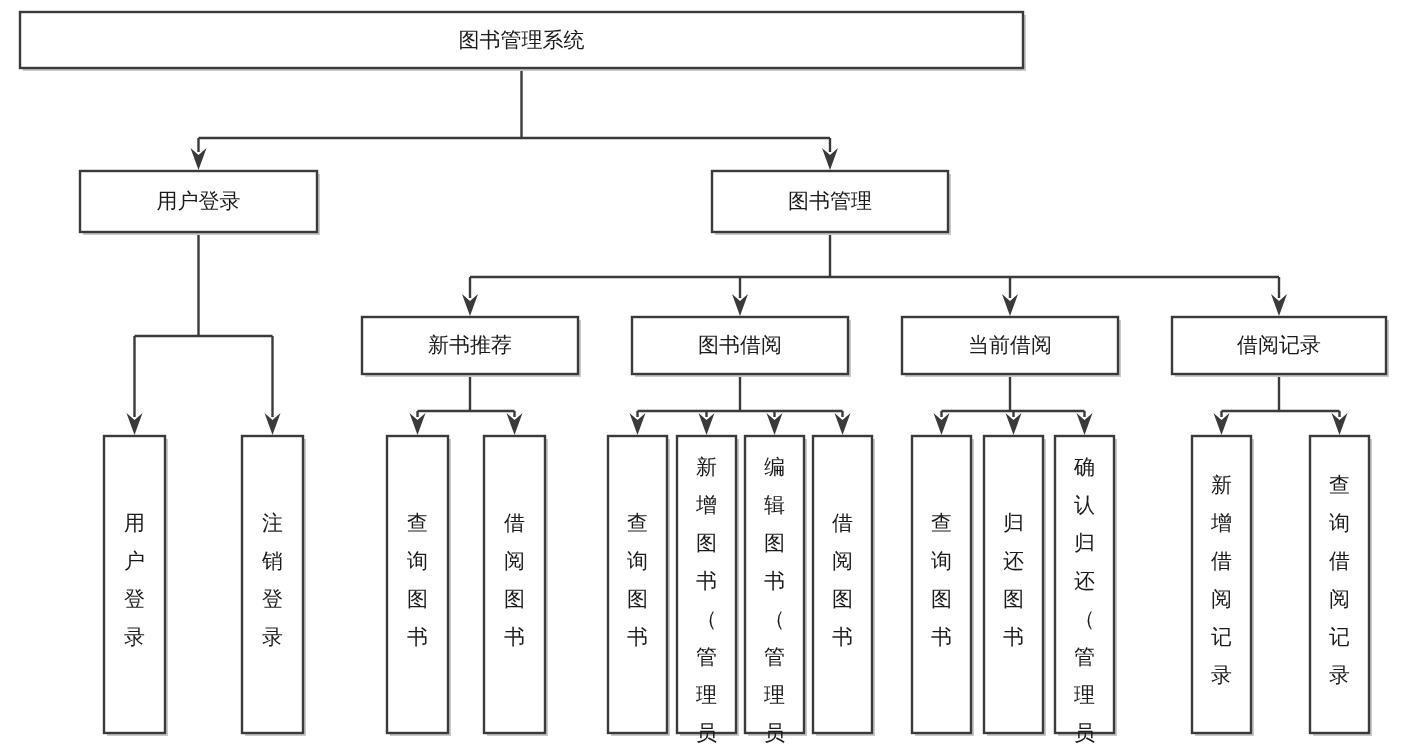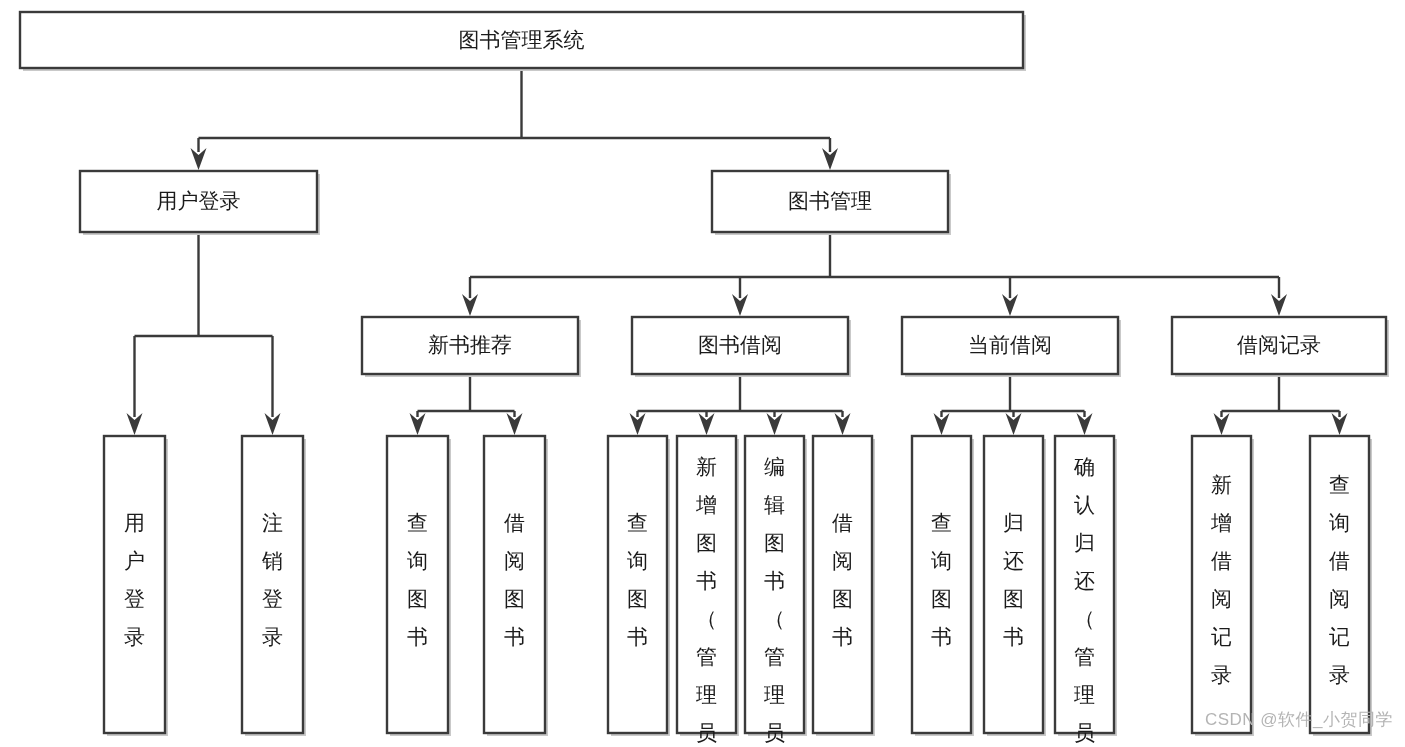--- a/index.html
+++ b/index.html
@@ -230,15 +230,14 @@
           <text class="node-label-vertical" x="1221.5" y="491.5"><tspan x="1221.5" dy="0">新</tspan><tspan x="1221.5" dy="38">增</tspan><tspan x="1221.5" dy="38">借</tspan><tspan x="1221.5" dy="38">阅</tspan><tspan x="1221.5" dy="38">记</tspan><tspan x="1221.5" dy="38">录</tspan></text>
         </g>
         <g>
           <rect class="node-shadow" x="1313" y="439" width="59" height="297"></rect>
           <rect class="node-box" x="1310" y="436" width="59" height="297"></rect>
           <text class="node-label-vertical" x="1339.5" y="491.5"><tspan x="1339.5" dy="0">查</tspan><tspan x="1339.5" dy="38">询</tspan><tspan x="1339.5" dy="38">借</tspan><tspan x="1339.5" dy="38">阅</tspan><tspan x="1339.5" dy="38">记</tspan><tspan x="1339.5" dy="38">录</tspan></text>
         </g>
       </g>
   </svg>
 
-  <div class="watermark">CSDN @软件_小贺同学</div>
 
 </div>
 
 </body></html>

